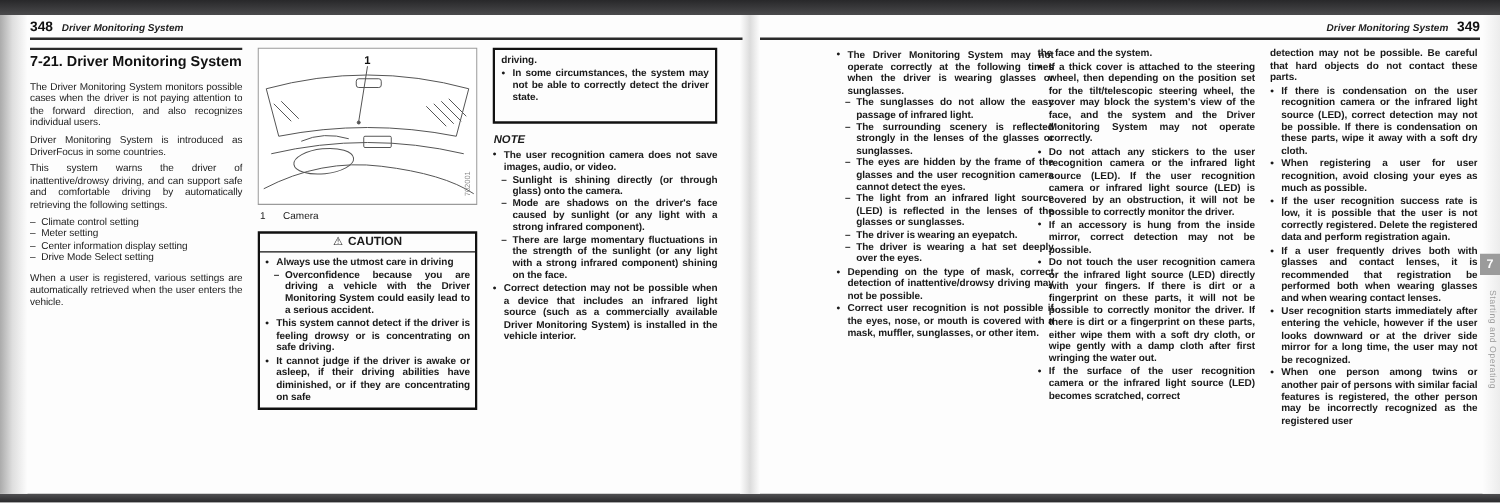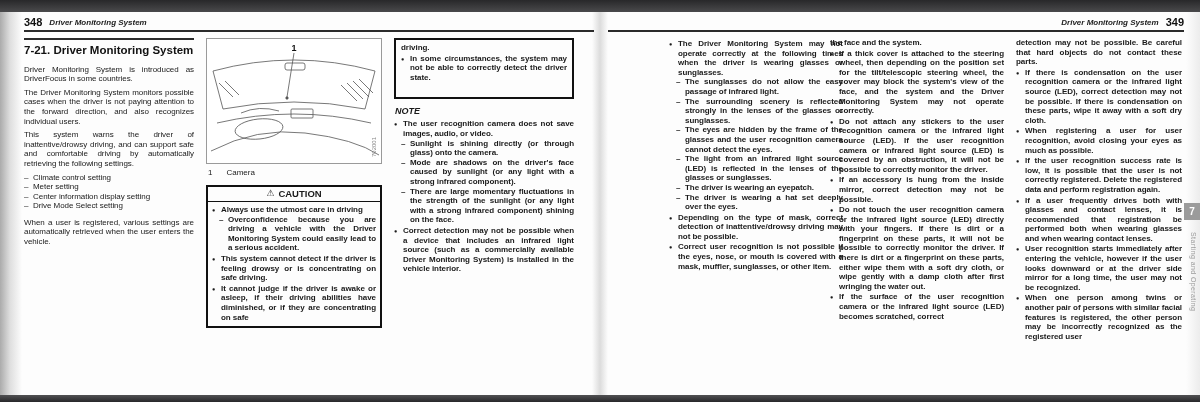--- a/index.html
+++ b/index.html
@@ -73,25 +73,25 @@
     <span class="htitle">Driver Monitoring System</span>
     <span class="pagenum">349</span>
   </div>
 
   <div class="col" id="col1">
     <div class="section-heading">7-21. Driver Monitoring System</div>
     <div class="blocks">
 
     <div class="blk blk-para">
           <span class="marker"></span>
+          <span class="txt">The Driver Monitoring System monitors possible cases when the driver is not paying attention to the forward direction, and also recognizes individual users.</span>
+        </div>
+        <div class="blk blk-para">
+          <span class="marker"></span>
           <span class="txt">Driver Monitoring System is introduced as DriverFocus in some countries.</span>
-        </div>
-        <div class="blk blk-para">
-          <span class="marker"></span>
-          <span class="txt">The Driver Monitoring System monitors possible cases when the driver is not paying attention to the forward direction, and also recognizes individual users.</span>
         </div>
         <div class="blk blk-para">
           <span class="marker"></span>
           <span class="txt">This system warns the driver of inattentive/drowsy driving, and can support safe and comfortable driving by automatically retrieving the following settings.</span>
         </div>
         <div class="blk blk-dash">
           <span class="marker">–</span>
           <span class="txt">Climate control setting</span>
         </div>
         <div class="blk blk-dash">

